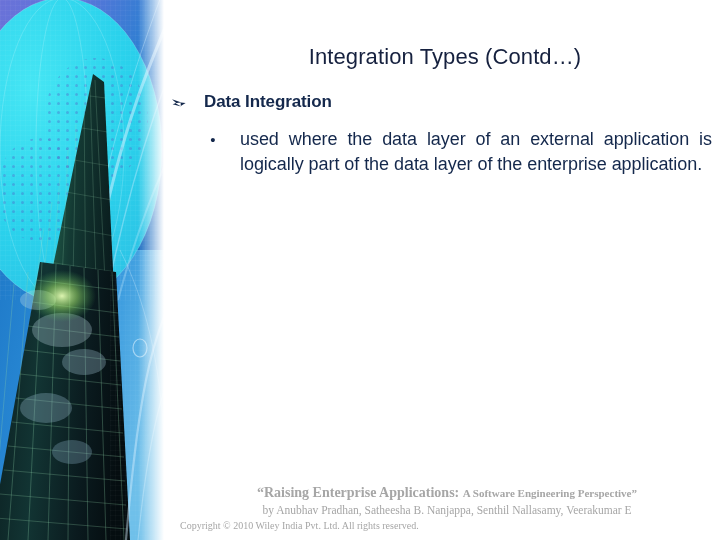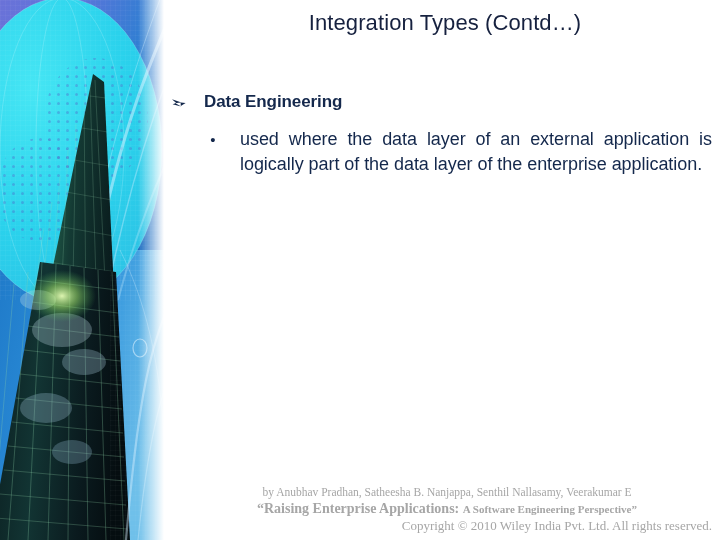--- a/index.html
+++ b/index.html
@@ -44,21 +44,21 @@
     width: 26px;
     height: 540px;
     background: linear-gradient(to right, rgba(255,255,255,0) 0%, rgba(255,255,255,0.55) 55%, rgba(255,255,255,1) 100%);
     pointer-events: none;
   }
 
   
   #title {
     position: absolute;
     left: 180px;
-    top: 9px;
+    top: 43px;
     width: 530px;
     text-align: center;
     color: #16213f;
     font-family: "Liberation Sans", sans-serif;
     font-size: 22px;
     font-weight: 400;
     letter-spacing: 0.1px;
     line-height: 28px;
     white-space: nowrap;
   }
@@ -138,23 +138,23 @@
   #footer-line1 .small-part {
     font-size: 11px;
     font-weight: bold;
   }
   #footer-line2 {
     font-size: 11.5px;
     line-height: 16px;
     white-space: nowrap;
   }
   #footer-line3 {
-    font-size: 13px;
+    font-size: 10px;
     line-height: 16px;
-    text-align: right;
+    text-align: left;
     padding-right: 2px;
     white-space: nowrap;
   }
 </style>
 </head>
 <body>
 
 <div id="slide">
 
   <div id="image-panel">
@@ -304,32 +304,32 @@
 
   <div id="body-content">
 
     <div class="level1">
       <span class="bullet-glyph">
         <svg width="14" height="10" viewBox="0 0 14 10" aria-hidden="true">
           <path d="M0 1.2 L9.4 4.6 L3.2 5.0 L9.0 8.4 L0.6 6.2 L4.2 4.9 Z" fill="#14284c"></path>
           <path d="M8.6 4.5 L13.6 4.9 L8.8 8.0 Z" fill="#14284c"></path>
         </svg>
       </span>
-      <span>Data Engineering</span>
+      <span>Data Integration</span>
     </div>
 
     <div class="level2-wrap">
       <span class="dot-glyph">•</span>
       <div class="level2-text">used where the data layer of an external application is logically part of the data layer of the enterprise application.</div>
     </div>
 
   </div>
 
   <div id="footer">
-    <div id="footer-line2">by Anubhav Pradhan, Satheesha B. Nanjappa, Senthil Nallasamy, Veerakumar E</div>
     <div id="footer-line1">
       <span>“Raising Enterprise Applications:</span>
       <span class="small-part">A Software Engineering Perspective”</span>
     </div>
+    <div id="footer-line2">by Anubhav Pradhan, Satheesha B. Nanjappa, Senthil Nallasamy, Veerakumar E</div>
     <div id="footer-line3">Copyright © 2010 Wiley India Pvt. Ltd.  All rights reserved.</div>
   </div>
 
 </div>
 
 </body></html>

